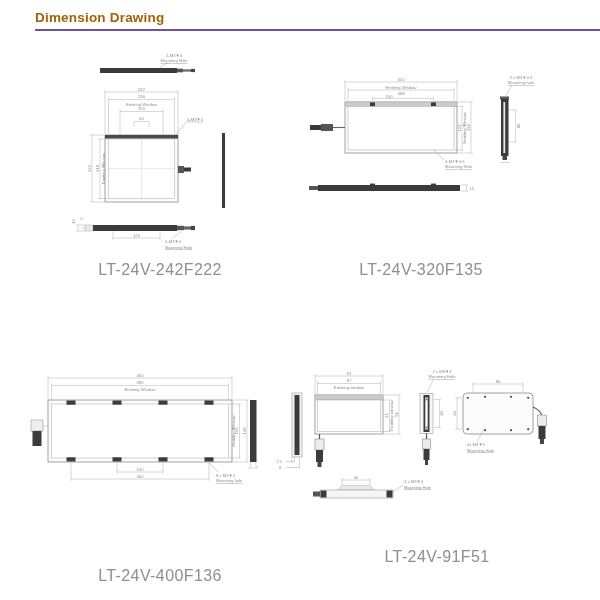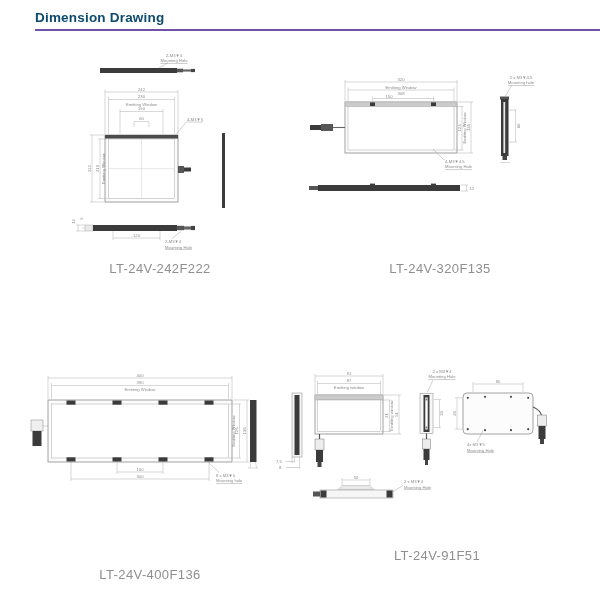--- a/index.html
+++ b/index.html
@@ -1,20 +1,20 @@
 <!DOCTYPE html>
 <html><head>
 <meta charset="utf-8">
 <style>
   html,body{margin:0;padding:0;background:#fff}
   body{width:600px;height:600px;position:relative;font-family:"Liberation Sans",sans-serif;overflow:hidden}
   .abs{position:absolute}
-  .hdr{font-size:13.5px;font-weight:bold;color:#0c4a6e;letter-spacing:.2px}
+  .hdr{font-size:13.5px;font-weight:bold;color:#a16207;letter-spacing:.2px}
   .rule{background:#6f52a5}
-  .lbl{font-size:13px;color:#8f8f8f;text-align:center;letter-spacing:.4px}
+  .lbl{font-size:16px;color:#8f8f8f;text-align:center;letter-spacing:.4px}
   svg text{font-family:"Liberation Sans",sans-serif;fill:#8d8d8d;font-size:4.2px}
   .tm{text-anchor:middle}
   .u{text-decoration:underline}
   .dl{stroke:#a8a8a8;stroke-width:.45;fill:none}
   .lead{stroke:#9a9a9a;stroke-width:.45;fill:none}
   .ol{stroke:#8a8a8a;stroke-width:.8;fill:#fcfcfc}
   .ol2{stroke:#9e9e9e;stroke-width:.45;fill:#fff}
   .dk{fill:#3b3b3b}
   .dk2{fill:#555}
   .gy{fill:#cbcbcb;stroke:#9a9a9a;stroke-width:.3}
@@ -142,21 +142,21 @@
       <rect x="13" y="115" width="142" height="6" class="dk"></rect>
       <rect x="4" y="116" width="9" height="4" class="dk2"></rect>
     </g>
     <g class="dl">
       <path d="M156,115 H163 M156,121 H163 M161.5,115 V121"></path>
     </g>
     <text x="164.5" y="120">12</text>
   </svg>
 
   <div class="lbl abs" style="left:55px;top:261px;width:210px">LT-24V-242F222</div>
-  <div class="lbl abs" style="left:335px;top:261px;width:210px">LT-24V-320F135</div>
+  <div class="lbl abs" style="left:316px;top:261px;width:210px">LT-24V-320F135</div>
 
   <svg class="abs" style="left:28px;top:360px" width="237" height="145" viewBox="0 0 237 145">
     <g>
       <rect x="20" y="40" width="184" height="62" class="ol"></rect>
       <rect x="23.5" y="44" width="177" height="54" class="ol2"></rect>
       <rect x="38.5" y="40.5" width="9" height="4.2" class="dk"></rect>
       <rect x="84.5" y="40.5" width="9" height="4.2" class="dk"></rect>
       <rect x="130.5" y="40.5" width="9" height="4.2" class="dk"></rect>
       <rect x="176.5" y="40.5" width="9" height="4.2" class="dk"></rect>
       <rect x="38.5" y="97.3" width="9" height="4.2" class="dk"></rect>
@@ -285,16 +285,16 @@
       <path d="M72,123 V116 M100,123 V116 M72,118 H100"></path>
     </g>
     <text class="tm" x="86" y="116.8">50</text>
     <g>
       <path class="lead" d="M123,129.5 L133,123.5"></path>
       <text x="134" y="121">2 x M3▼4</text>
       <text class="u" x="134" y="126.5">Mounting Hole</text>
     </g>
   </svg>
 
-  <div class="lbl abs" style="left:45px;top:567px;width:210px">LT-24V-400F136</div>
+  <div class="lbl abs" style="left:55px;top:567px;width:210px">LT-24V-400F136</div>
   <div class="lbl abs" style="left:332px;top:548px;width:210px">LT-24V-91F51</div>
 
 </div>
 
 </body></html>

